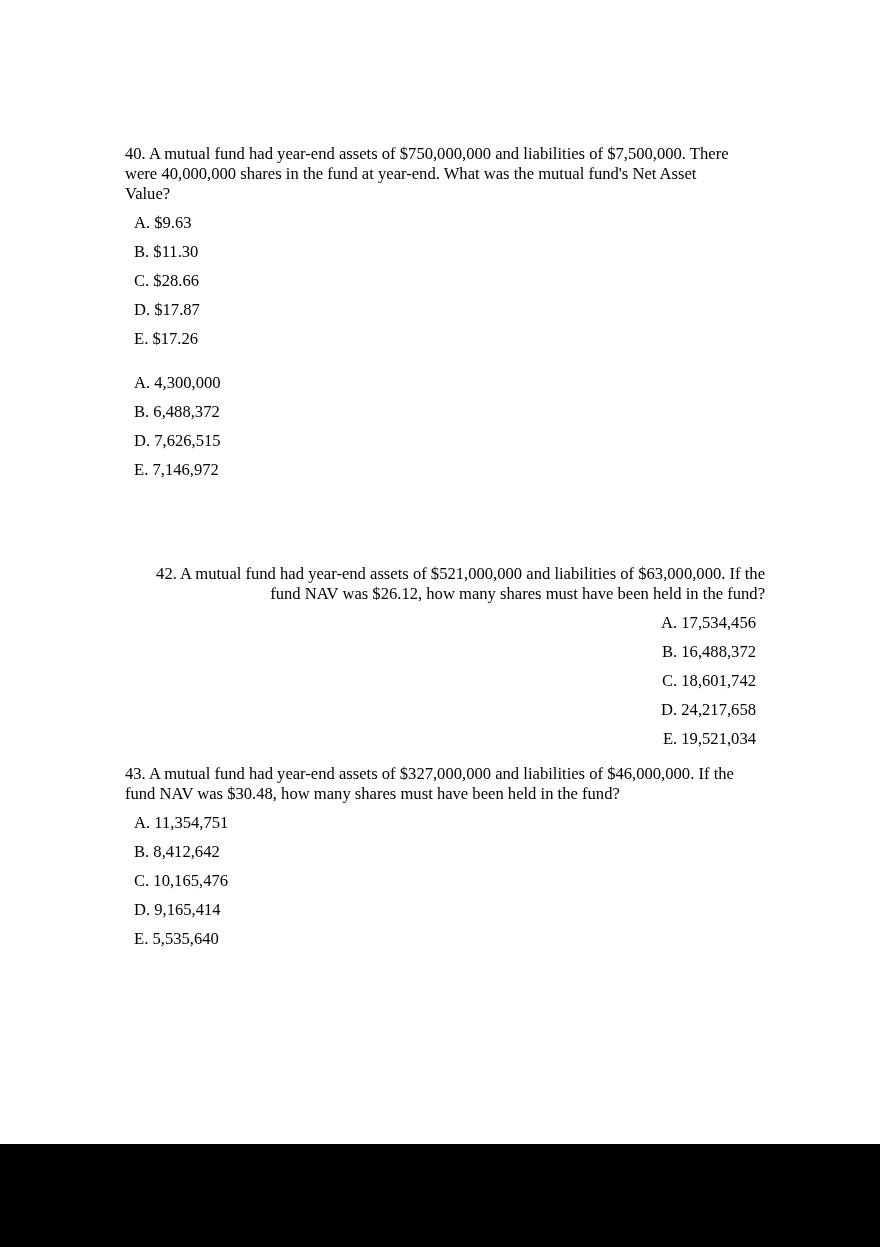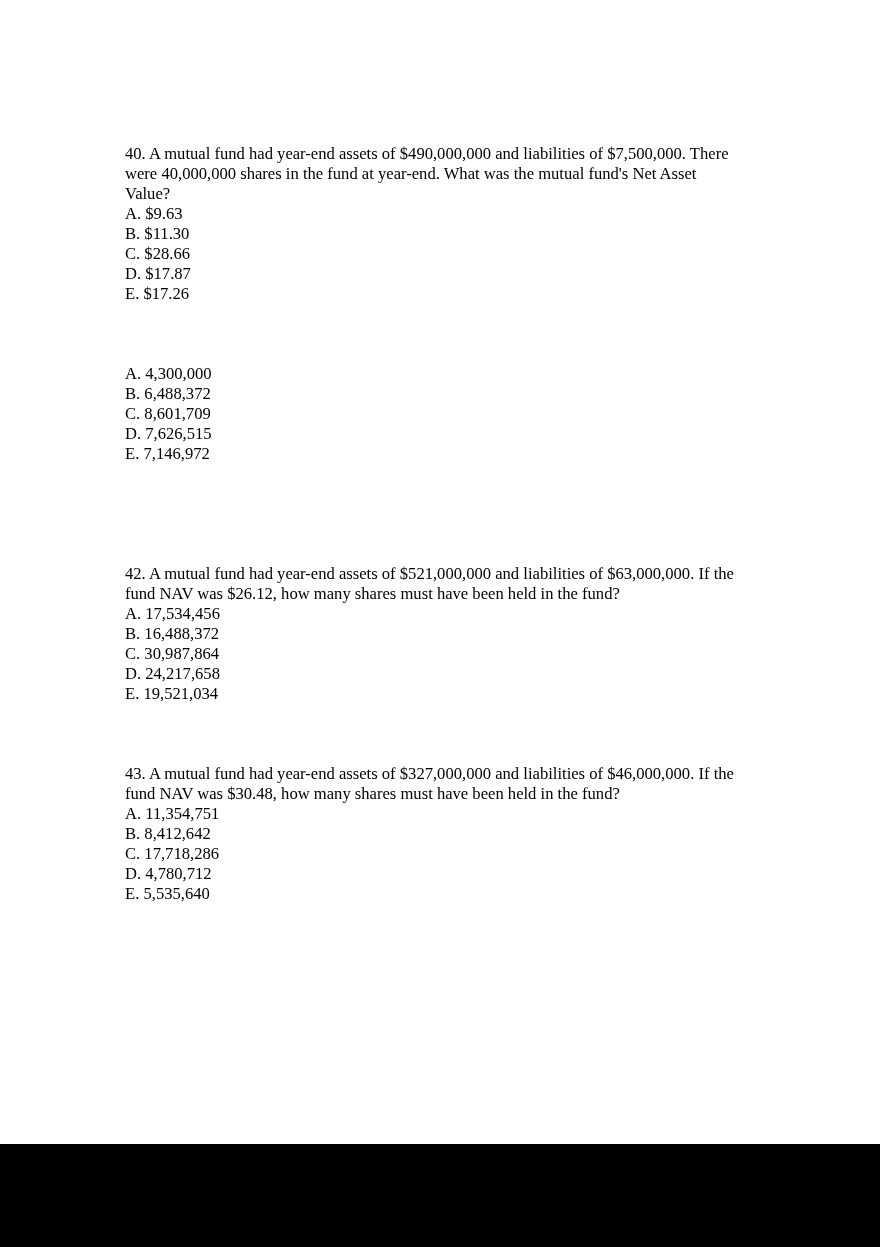--- a/index.html
+++ b/index.html
@@ -34,84 +34,83 @@
       margin: 0;
       padding: 0;
       white-space: pre-line;
     }
     .options {
       list-style: none;
       margin: 0;
       padding: 0;
     }
     .option {
-      margin: 0;
+      margin: 9px;
       padding: 0;
       height: 20px;
     }
     #q40 { top: 144px; }
     #q41 { top: 364px; }
-    #q42 { top: 564px; }
+    #q42 { top: 564px; text-align: right; }
     #q43 { top: 764px; }
     .bottom-bar {
       position: absolute;
       left: 0;
       top: 1144px;
       width: 880px;
       height: 103px;
       background: #000000;
     }
   </style>
 </head>
 <body>
 
 <div class="page">
 
   <div class="question" id="q40">
-    <p class="q-stem">40. A mutual fund had year-end assets of $490,000,000 and liabilities of $7,500,000. There
+    <p class="q-stem">40. A mutual fund had year-end assets of $750,000,000 and liabilities of $7,500,000. There
 were 40,000,000 shares in the fund at year-end. What was the mutual fund's Net Asset
 Value?</p>
     <ul class="options">
       <li class="option">A. $9.63</li>
       <li class="option">B. $11.30</li>
       <li class="option">C. $28.66</li>
       <li class="option">D. $17.87</li>
       <li class="option">E. $17.26</li>
     </ul>
   </div>
 
   <div class="question" id="q41">
     <ul class="options">
       <li class="option">A. 4,300,000</li>
       <li class="option">B. 6,488,372</li>
-      <li class="option">C. 8,601,709</li>
       <li class="option">D. 7,626,515</li>
       <li class="option">E. 7,146,972</li>
     </ul>
   </div>
 
   <div class="question" id="q42">
     <p class="q-stem">42. A mutual fund had year-end assets of $521,000,000 and liabilities of $63,000,000. If the
 fund NAV was $26.12, how many shares must have been held in the fund?</p>
     <ul class="options">
       <li class="option">A. 17,534,456</li>
       <li class="option">B. 16,488,372</li>
-      <li class="option">C. 30,987,864</li>
+      <li class="option">C. 18,601,742</li>
       <li class="option">D. 24,217,658</li>
       <li class="option">E. 19,521,034</li>
     </ul>
   </div>
 
   <div class="question" id="q43">
     <p class="q-stem">43. A mutual fund had year-end assets of $327,000,000 and liabilities of $46,000,000. If the
 fund NAV was $30.48, how many shares must have been held in the fund?</p>
     <ul class="options">
       <li class="option">A. 11,354,751</li>
       <li class="option">B. 8,412,642</li>
-      <li class="option">C. 17,718,286</li>
-      <li class="option">D. 4,780,712</li>
+      <li class="option">C. 10,165,476</li>
+      <li class="option">D. 9,165,414</li>
       <li class="option">E. 5,535,640</li>
     </ul>
   </div>
 
 </div>
 
 <div class="bottom-bar"></div>
 
 </body></html>

